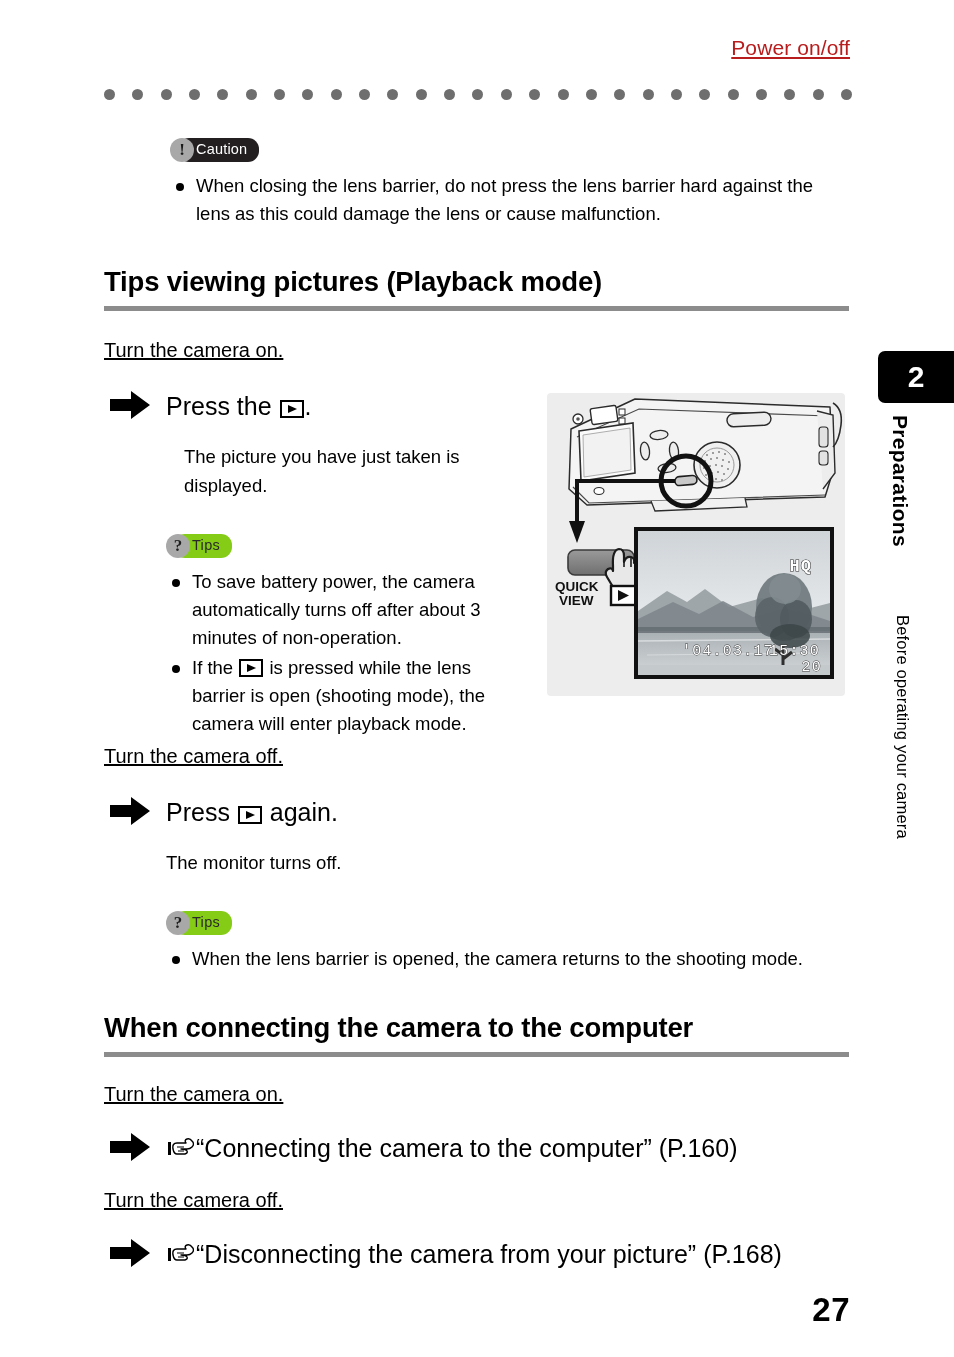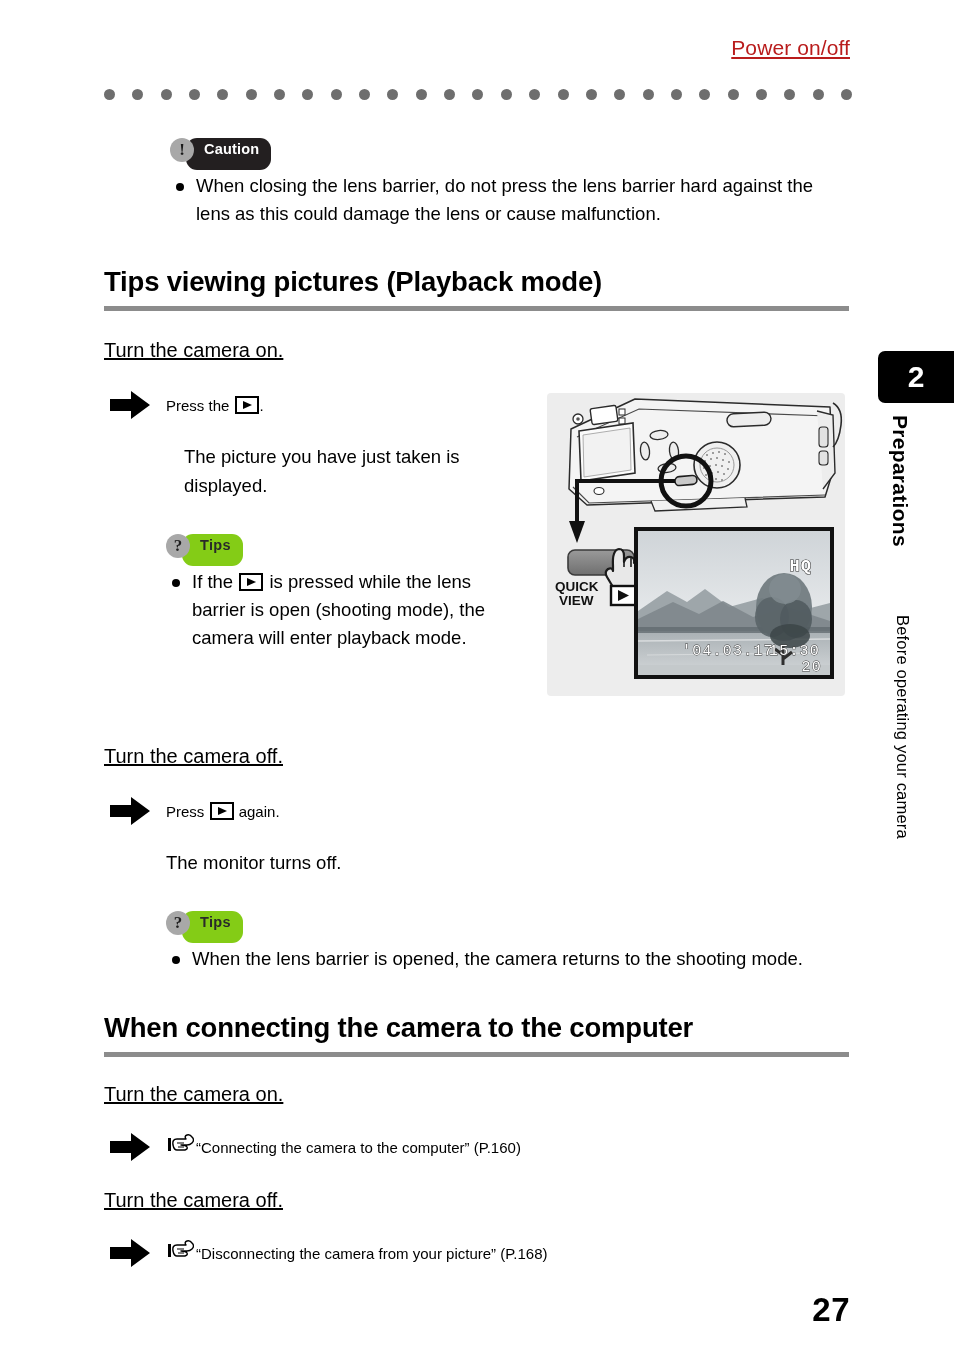--- a/index.html
+++ b/index.html
@@ -48,28 +48,28 @@
 
   
   .badge {
     position: relative;
     display: inline-block;
     height: 22px;
     vertical-align: middle;
   }
   .badge .pill {
     position: absolute;
-    left: 16px;
+    left: 8px;
     top: 0;
-    height: 32px;
+    height: 24px;
     line-height: 22px;
     border-radius: 11px;
     padding: 0 12px 0 18px;
     font-size: 14.5px;
-    font-weight: bold;
+    font-weight: normal;
     white-space: nowrap;
   }
   .badge .circ {
     position: absolute;
     left: 0;
     top: 0;
     width: 24px;
     height: 24px;
     border-radius: 50%;
     z-index: 2;
@@ -161,21 +161,21 @@
     min-height: 34px;
   }
   .arrow {
     position: absolute;
     left: 4px;
     top: -2px;
     width: 44px;
     height: 34px;
   }
   .step-text {
-    font-size: 15px;
+    font-size: 25px;
     line-height: 32px;
     margin-top: 48px;
   }
   .sub-text {
     font-size: 18.5px;
     line-height: 29px;
   }
 
   
   .icon-play {
@@ -329,20 +329,21 @@
 </div>
 
 <div class="sub-text" style="position:absolute;left:166px;top:442px;width:360px;margin-left:18px;">The picture you have just taken is displayed.</div>
 
 <div style="position:absolute;left:166px;top:534px;width:360px;">
   <div class="badge badge-tips">
     <span class="circ">?</span>
     <span class="pill">Tips</span>
   </div>
   <ul class="bullet-list">
+    <li>To save battery power, the camera automatically turns off after about 3 minutes of non-operation.</li>
     <li>
       <span>If the</span>
       <span class="icon-play"></span>
       <span>is pressed while the lens barrier is open (shooting mode), the camera will enter playback mode.</span>
     </li>
   </ul>
 </div>
 
 <div class="illus">
   <svg width="298" height="303" viewBox="0 0 298 303">

